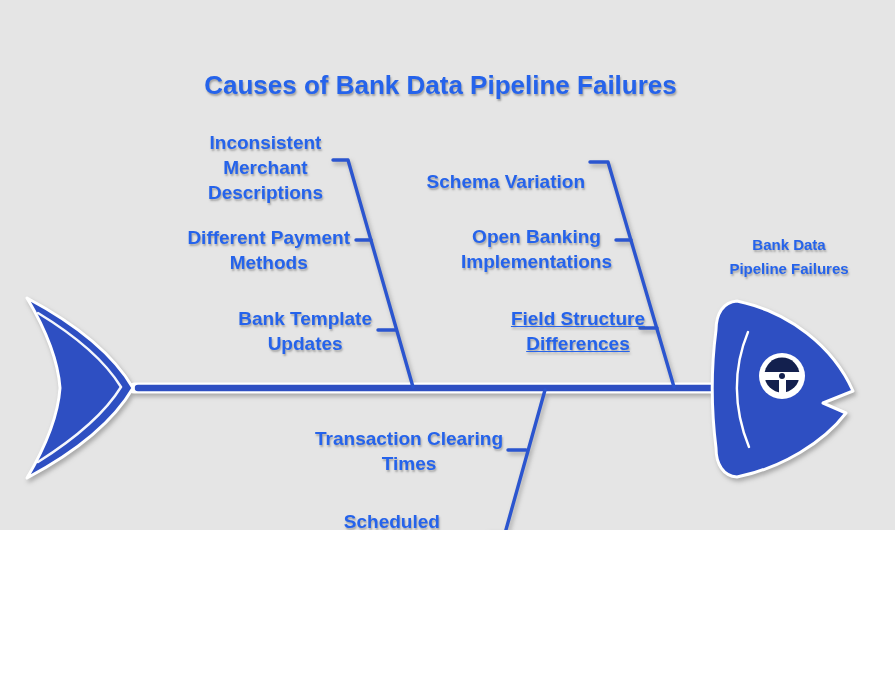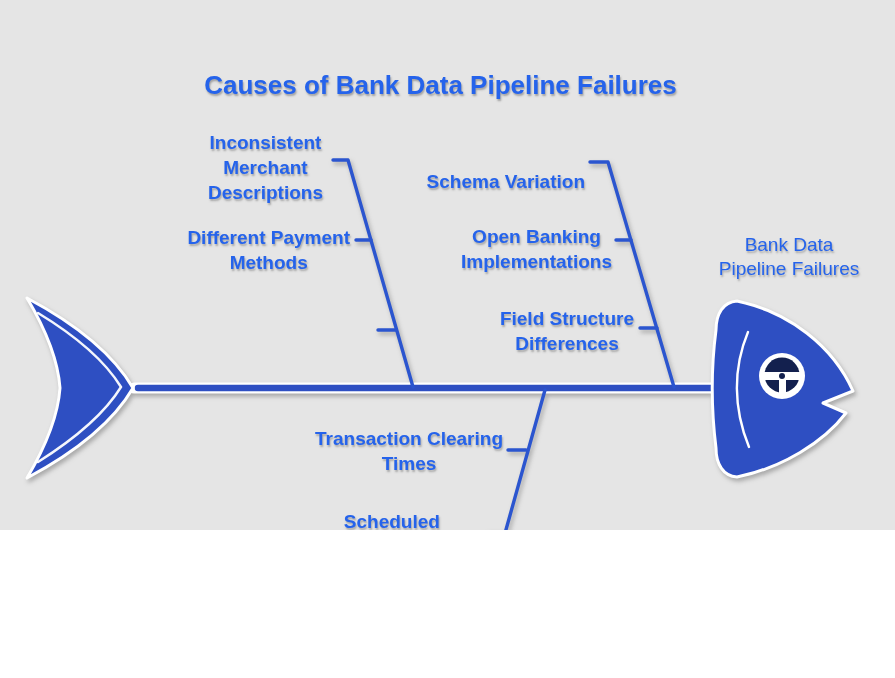--- a/index.html
+++ b/index.html
@@ -23,32 +23,32 @@
     color:#2563eb;
     font-size:19px;font-weight:700;line-height:25px;
     white-space:pre-line;
     text-align:center;
     text-shadow:1px 2px 2px rgba(105,105,105,.5);
   }
   .effect{
     position:absolute;
     left:700px;top:233px;width:178px;
     color:#2563eb;
-    font-size:19px;font-weight:400;line-height:24px;
+    font-size:15px;font-weight:700;line-height:24px;
     white-space:pre-line;
     text-align:center;
     text-shadow:1px 2px 2px rgba(105,105,105,.5);
   }
   
   .c0{right:572px;top:130px;}
   .c1{right:545px;top:225px;margin-left:31px;}
   .c2{right:523px;top:306px;}
   .c3{right:310px;top:150px;margin-top:19px;}
   .c4{right:283px;top:224px;}
-  .c5{right:261px;top:306px;}
+  .c5{right:250px;top:306px;text-decoration:underline;}
   .c6{right:392px;top:426px;}
   .c7{right:415px;top:509px;}
   .c8{right:440px;top:605px;}
   svg.bones{
     position:absolute;left:0;top:0;
     filter:drop-shadow(2px 3px 2px rgba(110,110,110,.5));
   }
 </style>
 </head>
 <body>
@@ -106,20 +106,22 @@
     </g>
   </svg>
 
   <div class="title">Causes of Bank Data Pipeline Failures</div>
 
   <div class="cause c0">Inconsistent
 Merchant
 Descriptions</div>
   <div class="cause c1">Different Payment
 Methods</div>
+  <div class="cause c2">Bank Template
+Updates</div>
   <div class="cause c3">Schema Variation</div>
   <div class="cause c4">Open Banking
 Implementations</div>
   <div class="cause c5">Field Structure
 Differences</div>
   <div class="cause c6">Transaction Clearing
 Times</div>
   <div class="cause c7">Scheduled
 Extraction Intervals</div>
   <div class="cause c8">Schema Gaps</div>

